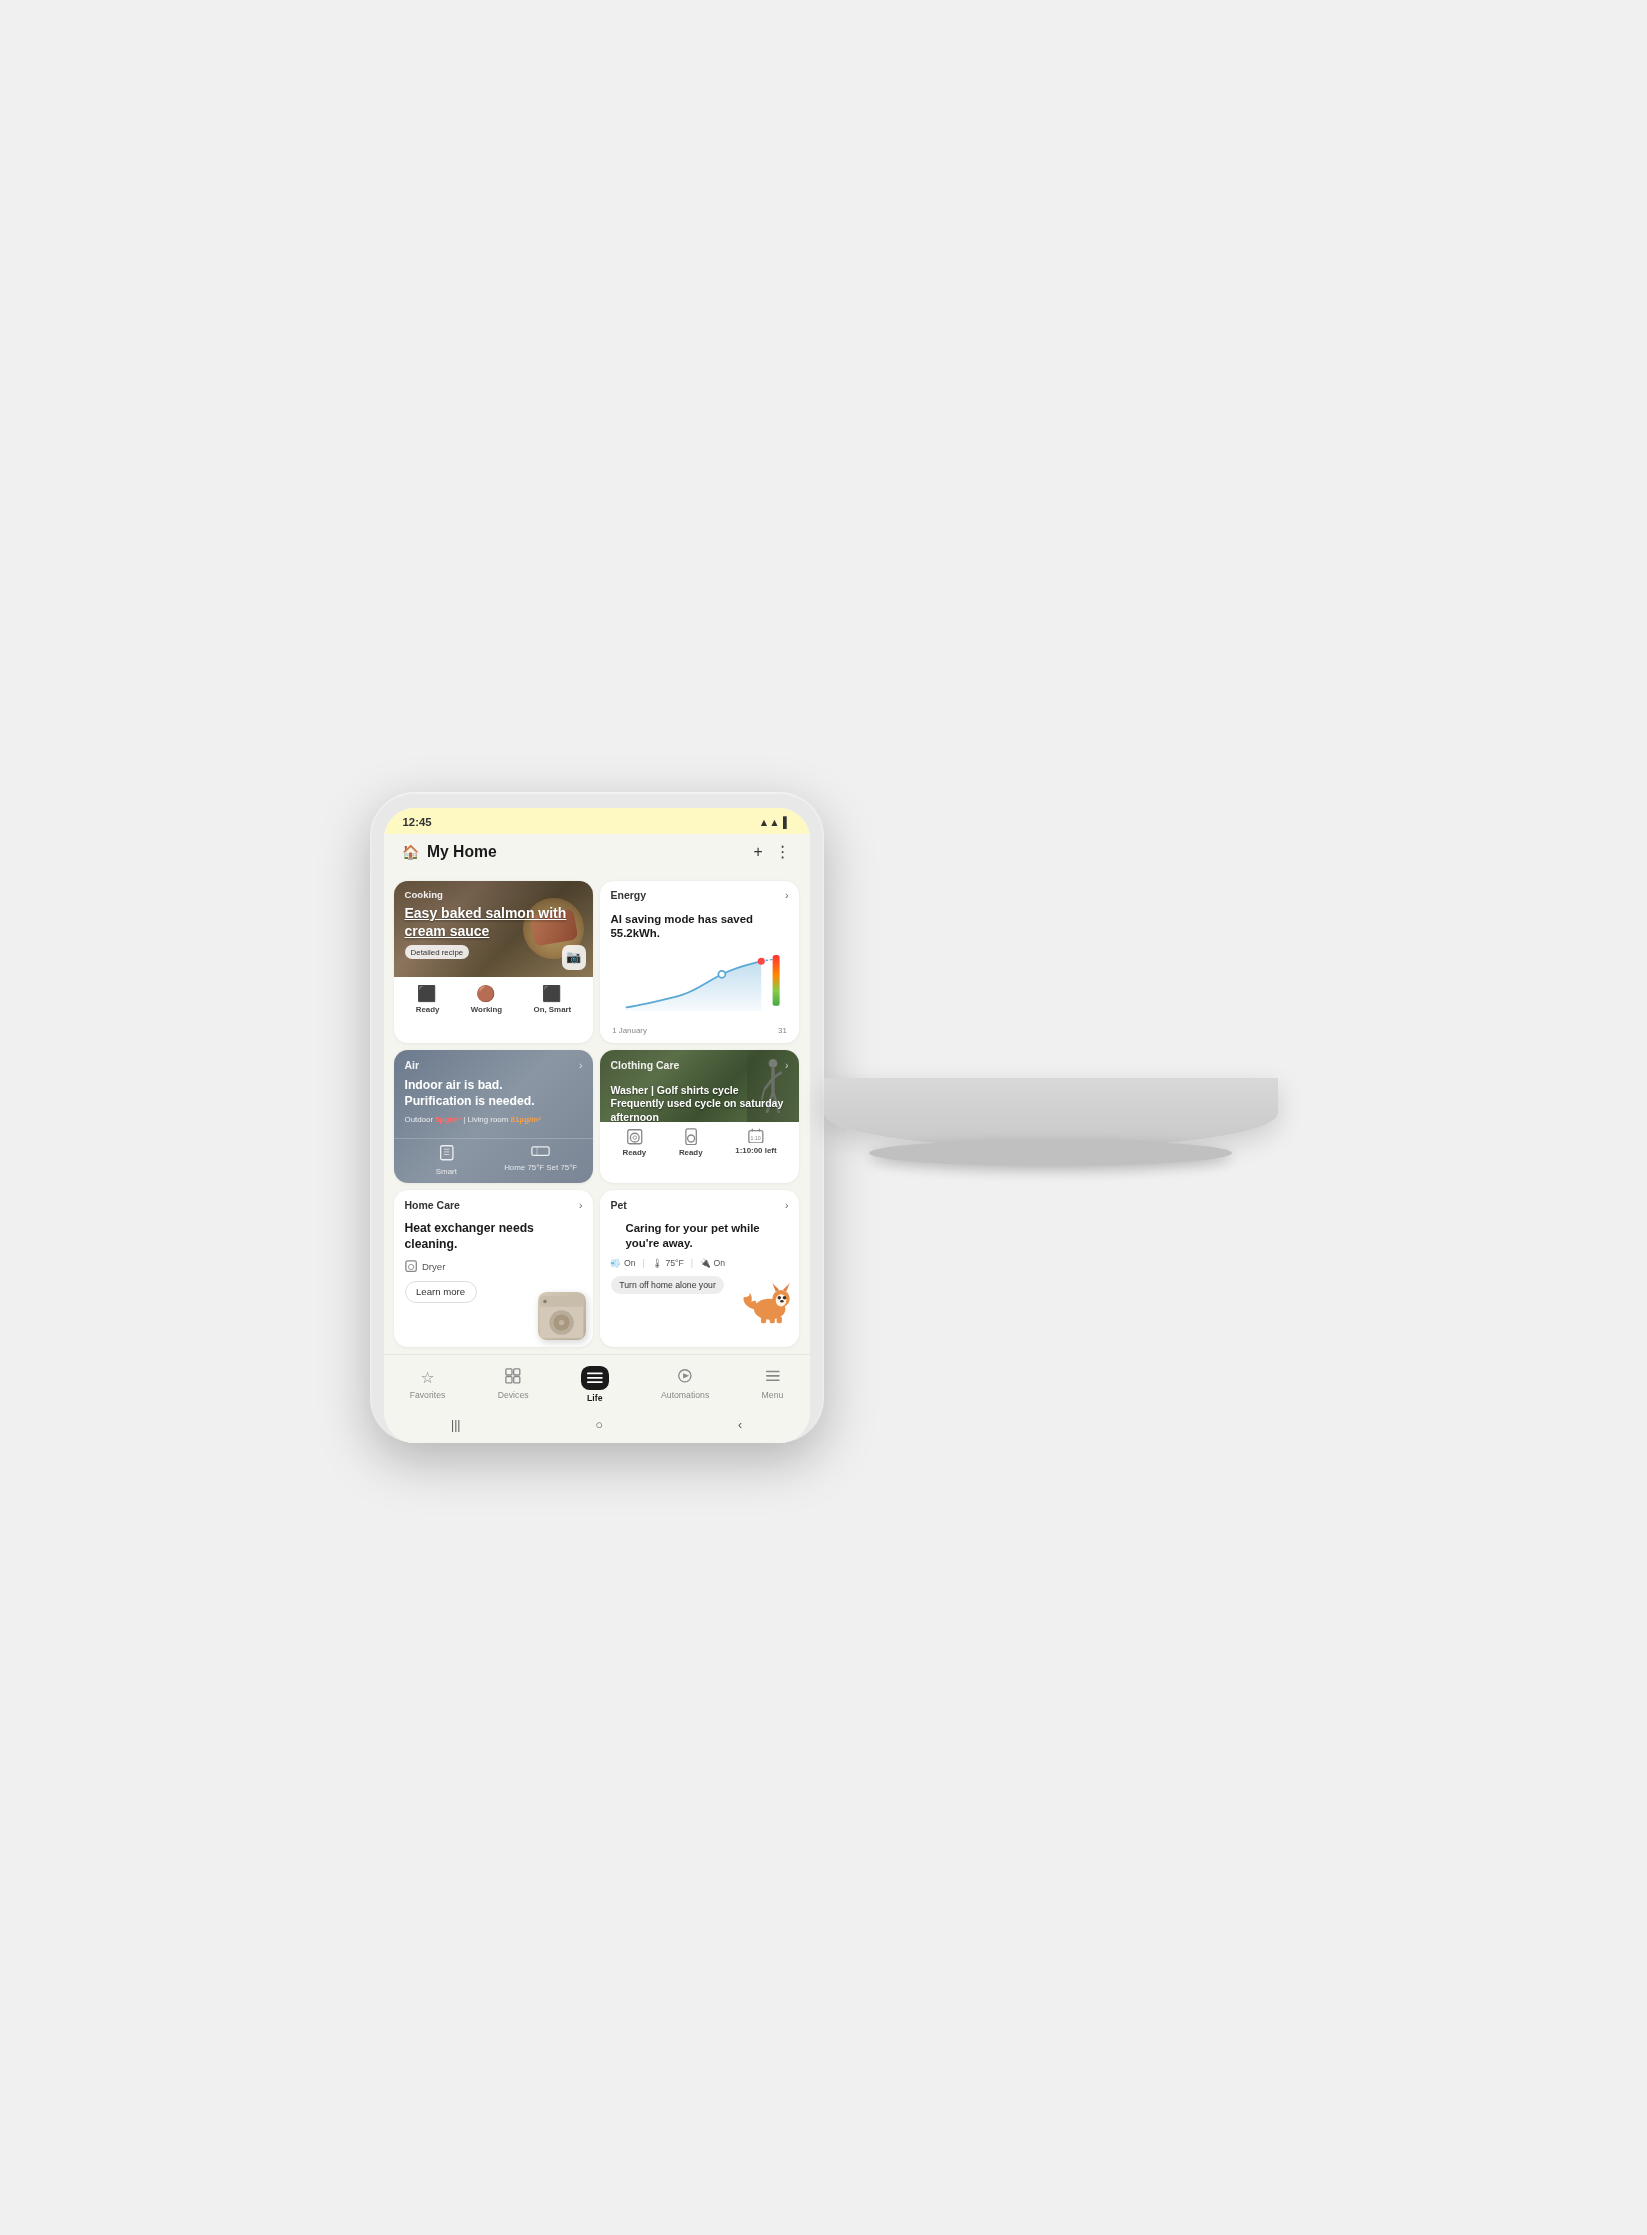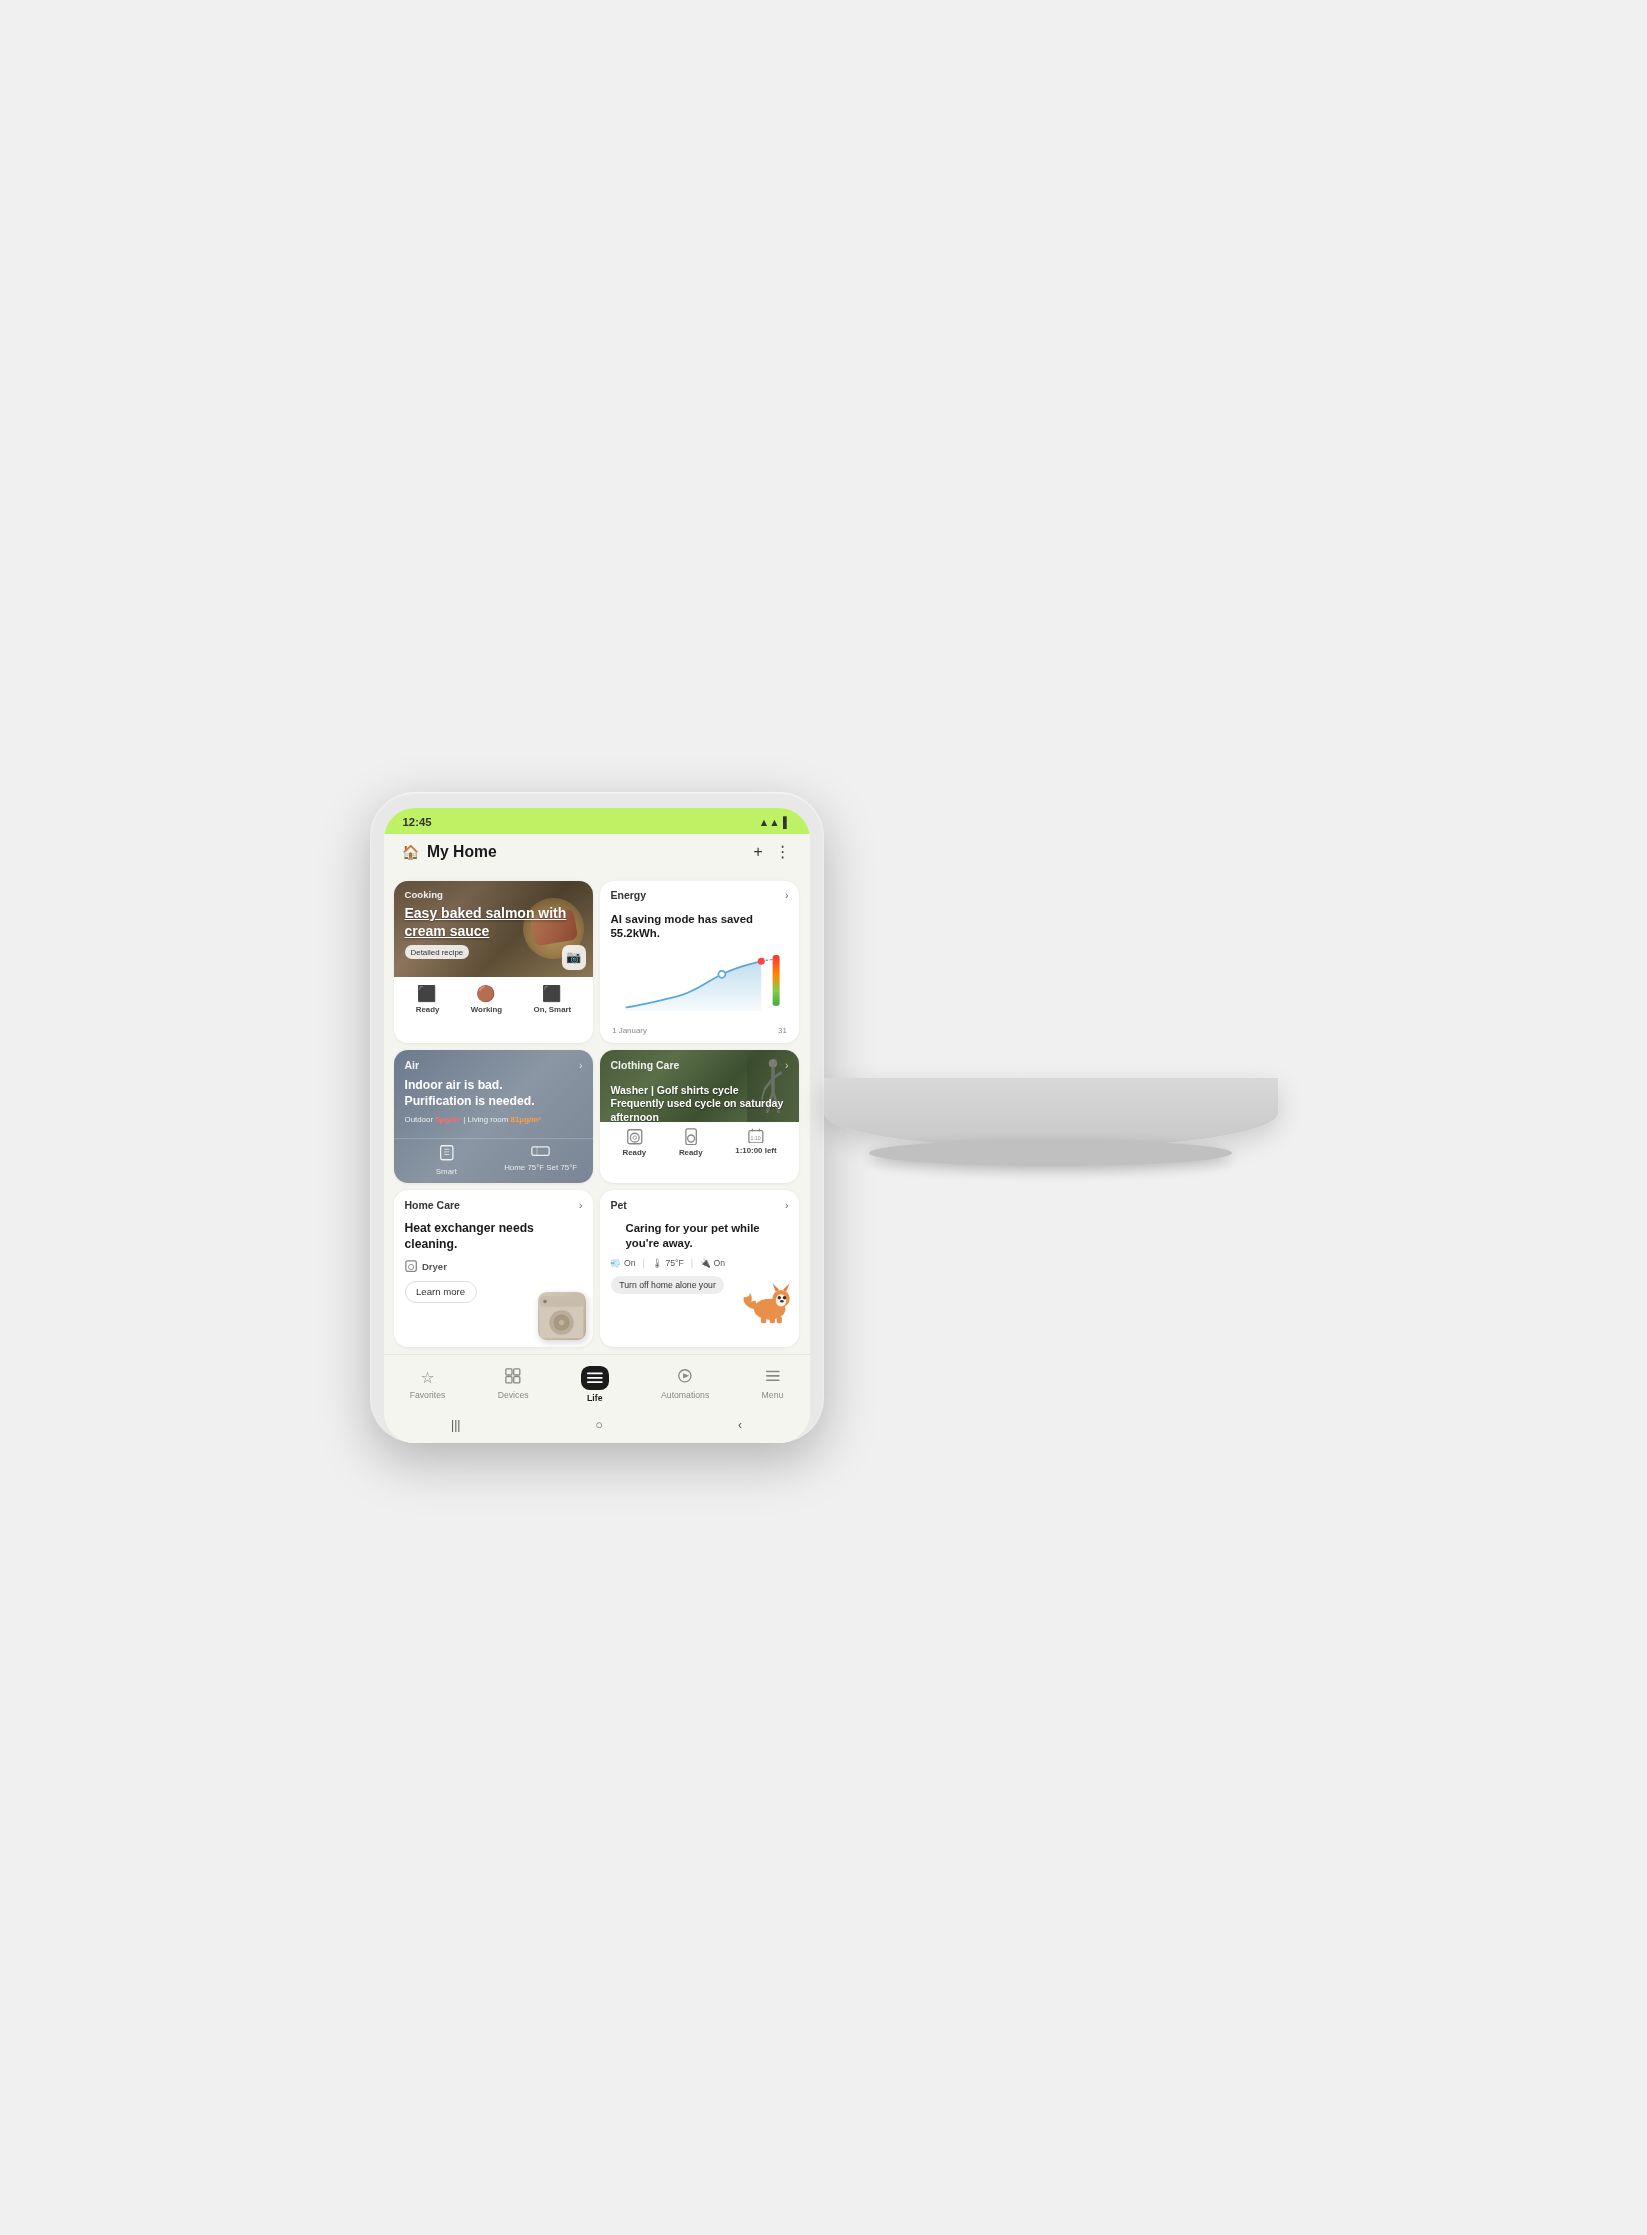--- a/index.html
+++ b/index.html
@@ -44,21 +44,21 @@
     }
 
     .screen {
       background: #f5f5f0;
       border-radius: 31px;
       overflow: hidden;
       position: relative;
     }
 
     .status-bar {
-      background: #bef264;
+      background: #fef9c3;
       padding: 8.7px 19px 5.2px 19px;
       display: flex;
       justify-content: space-between;
       align-items: flex-start;
     }
 
     .status-time {
       font-size: 11.4px;
       font-weight: 600;
       color: #333;
@@ -376,21 +376,21 @@
     .homecare-device-row {
       display: flex;
       align-items: center;
       gap: 5.2px;
       margin-bottom: 8.7px;
     }
 
     .homecare-device-label {
       font-size: 9.6px;
       color: #555;
-      font-weight: 700;
+      font-weight: 400;
     }
 
     .learn-more-btn {
       background: #fff;
       border: 0.9px solid #ddd;
       border-radius: 12.2px;
       padding: 4.4px 10.5px;
       font-size: 9.6px;
       color: #333;
       cursor: pointer;

